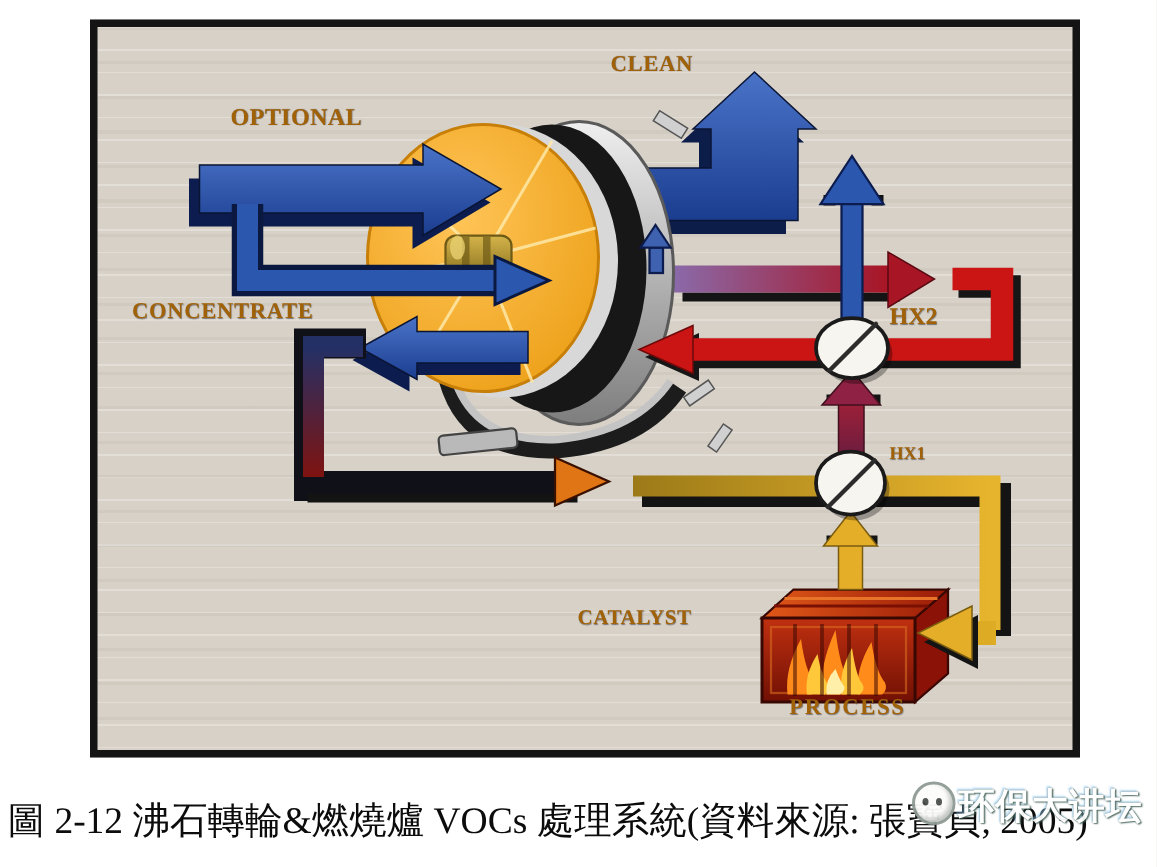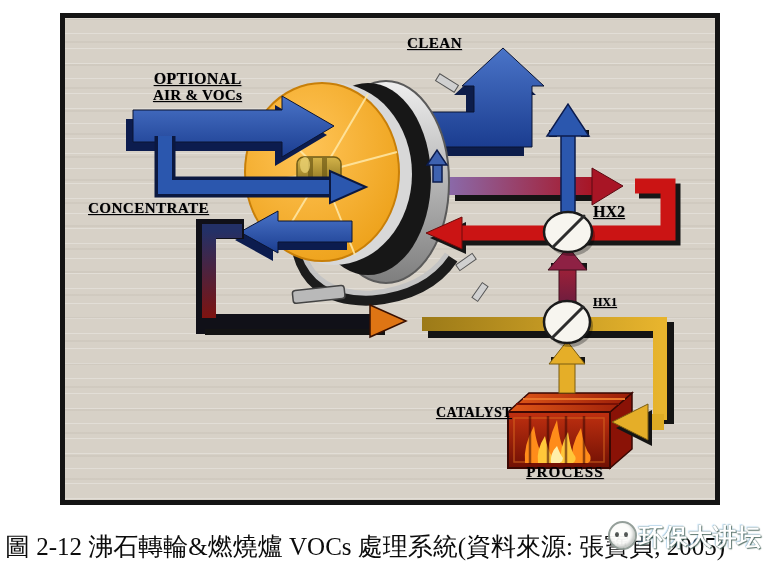--- a/index.html
+++ b/index.html
@@ -5,30 +5,30 @@
   html,body{margin:0;padding:0;background:#fff;}
   .page{position:relative;width:771px;height:578px;background:#ffffff;overflow:hidden;
         font-family:"Liberation Serif","DejaVu Serif",serif;}
   .frame{position:absolute;left:60px;top:13px;width:660px;height:492px;box-sizing:border-box;
          border:5px solid #141414;
          background-color:#d7d1c7;
          background-image:
            repeating-linear-gradient(180deg, rgba(255,255,255,.28) 0px, rgba(255,255,255,.28) 1px, transparent 1px, transparent 15px),
            repeating-linear-gradient(180deg, rgba(120,110,95,.07) 0px, rgba(120,110,95,.07) 2px, transparent 2px, transparent 23px);}
   svg.overlay{position:absolute;left:0;top:0;width:771px;height:578px;}
-  .lbl{position:absolute;font-weight:700;color:#000000;line-height:1.05;
-       text-shadow:0.4px 0.4px 0.7px rgba(40,40,60,.55);text-decoration:underline;}
+  .lbl{position:absolute;font-weight:700;color:#a16207;line-height:1.05;
+       text-shadow:0.4px 0.4px 0.7px rgba(40,40,60,.55);}
   .lbl-process{left:125px;top:71px;width:145px;text-align:center;font-size:16px;letter-spacing:.3px;}
   .lbl-process .l2{font-size:15px;}
   .lbl-clean{left:372px;top:36px;width:125px;text-align:center;font-size:15px;letter-spacing:.5px;}
   .lbl-clean .l2{font-size:16px;}
   .lbl-concentrate{left:88px;top:201px;font-size:15px;letter-spacing:.5px;}
   .lbl-hx2{left:593px;top:204px;font-size:16px;}
   .lbl-hx1{left:593px;top:296px;font-size:12px;}
-  .lbl-catalyst{left:385px;top:406px;width:127px;text-align:right;font-size:14px;letter-spacing:.4px;}
+  .lbl-catalyst{left:385px;top:406px;width:127px;text-align:left;font-size:14px;letter-spacing:.4px;}
   .lbl-oxidizer{left:510px;top:465px;width:110px;text-align:center;font-size:15px;letter-spacing:1.2px;}
   .caption{position:absolute;left:5px;top:530px;font-size:25px;color:#0c0c0c;white-space:nowrap;}
   .watermark{position:absolute;left:608px;top:521px;display:flex;align-items:flex-start;gap:2px;opacity:.95;}
   .wm-logo{width:25px;height:25px;border-radius:50%;background:#fcfcfa;border:2px solid #8f9a94;
            position:relative;box-shadow:inset -2px -2px 3px rgba(100,110,105,.4);}
   .wm-eye{position:absolute;width:4px;height:5px;border-radius:50%;background:#4a4f4c;top:9px;}
   .wm-eye.l{left:5px;} .wm-eye.r{left:14px;}
   .wm-text{font-family:"Liberation Sans","DejaVu Sans",sans-serif;font-weight:700;font-size:24px;
            color:#ffffff;letter-spacing:.5px;white-space:nowrap;
            text-shadow:0 0 1px #2e4e46,1px 1px 1px rgba(60,90,80,.85),-1px -1px 1px rgba(150,210,255,.5);}
@@ -233,21 +233,20 @@
 
     <g>
       <ellipse cx="570" cy="326" rx="23" ry="21" fill="rgba(0,0,0,.3)"></ellipse>
       <ellipse cx="567" cy="322" rx="23" ry="21" fill="#f7f5ef" stroke="#1a1a1a" stroke-width="2.5"></ellipse>
       <line x1="552" y1="338" x2="583" y2="307" stroke="#2c2c2c" stroke-width="3" stroke-linecap="round"></line>
     </g>
   </svg>
 
   <div class="lbl lbl-process">
     <div class="l1">OPTIONAL</div>
-    <div class="l2">AIR &amp; VOCs</div>
   </div>
   <div class="lbl lbl-clean">
     <div class="l1">CLEAN</div>
   </div>
   <div class="lbl lbl-concentrate">CONCENTRATE</div>
   <div class="lbl lbl-hx2">HX2</div>
   <div class="lbl lbl-hx1">HX1</div>
   <div class="lbl lbl-catalyst">
     <div class="l1">CATALYST</div>
   </div>

